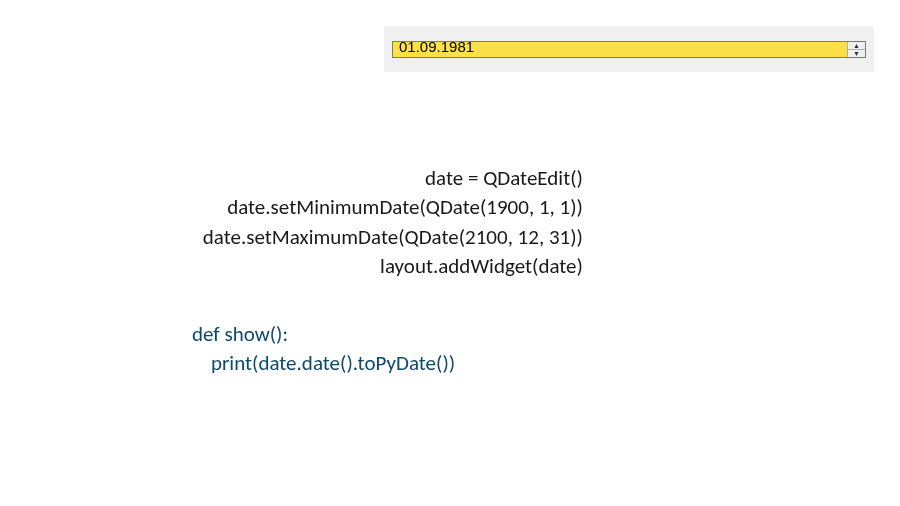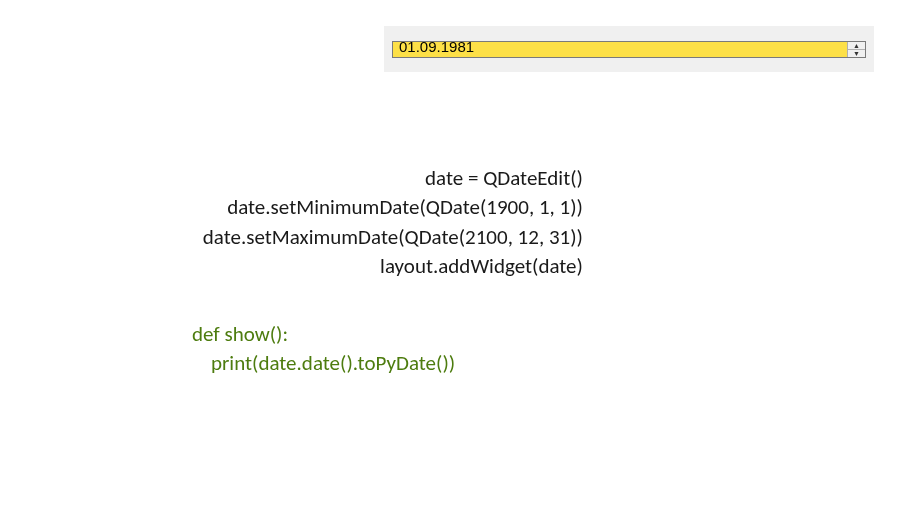--- a/index.html
+++ b/index.html
@@ -73,21 +73,21 @@
       line-height: 1.4;
       white-space: pre;
       text-align: right;
     }
     .code-block-2 {
       position: absolute;
       top: 320px;
       left: 192px;
       font-family: Calibri, Arial, sans-serif;
       font-size: 21px;
-      color: #4d7c0f;
+      color: #0c4a6e;
       line-height: 1.4;
       white-space: pre;
     }
   </style>
 </head>
 <body>
 
 <div class="widget-container">
   <div class="date-input-wrapper">
     <input type="text" class="date-input" value="01.09.1981" style="">

